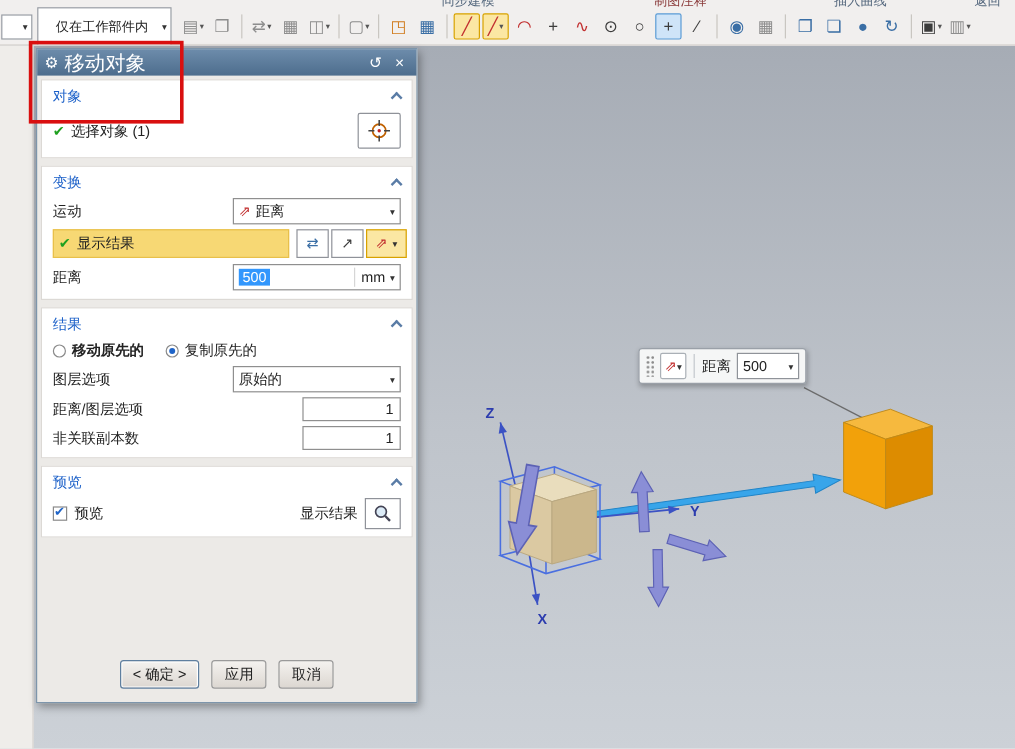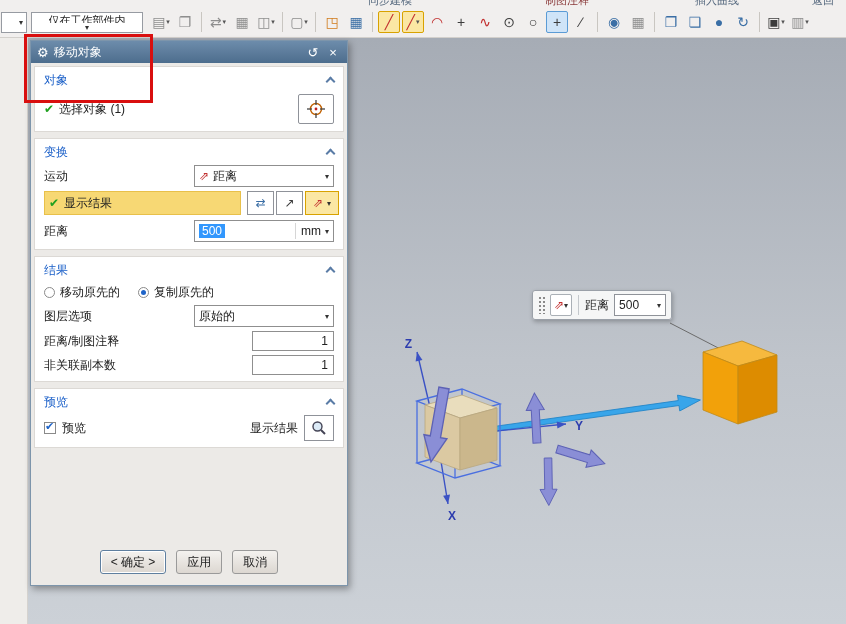--- a/index.html
+++ b/index.html
@@ -8,22 +8,22 @@
             background:#f1efee; font-size:12px; color:#222; }
 
   
   .topbar { position:absolute; left:0; top:0; width:846px; height:38px;
             background:#f1efee; border-bottom:1px solid #d3d0cc; overflow:hidden; z-index:1;text-align:center; }
   .frag { position:absolute; top:-7px; font-size:11px; color:#55687e; white-space:nowrap; }
   .frag.red { color:#8a3a3a; }
   .toolrow { position:absolute; left:0; top:9px; height:26px; display:flex; align-items:center; }
   .minicombo { width:26px; height:21px; background:#fff; border:1px solid #979ba2;
                display:flex; align-items:center; justify-content:flex-end; padding-right:3px; margin-left:1px; }
-  .combo-top { width:112px; height:21px; background:#fff; border:1px solid #979ba2;
-               display:flex; align-items:center; margin-left:4px; padding:0 3px;flex-direction:column; }
+  .combo-top { width:112px; height:33px; background:#fff; border:1px solid #979ba2;
+               display:flex; align-items:center; margin-left:4px; padding:0 3px; }
   .combo-top .txt { flex:1; font-size:11px; white-space:nowrap; overflow:hidden; }
   .ddg { font-size:8px; color:#333; }
   .icons { display:flex; align-items:center; margin-left:6px; }
   .tbtn { height:22px; min-width:22px; display:inline-flex; align-items:center; justify-content:center;
           margin:0 1px; border:1px solid transparent; border-radius:2px; padding:0 1px; }
   .tbtn .g { font-size:14px; line-height:1; }
   .tbtn .dd { font-size:7px; margin-left:1px; color:#555; }
   .tbtn.hl-yellow { background:#fbe7a3; border-color:#d8a200; }
   .tbtn.hl-blue { background:#cfe4f8; border-color:#5b9bd5; }
   .g.gray { color:#8e8e8e; } .g.blue { color:#3a6ea5; } .g.red { color:#c23030; }
@@ -51,21 +51,21 @@
               align-items:center; padding:0 4px; margin-left:5px; }
   .mb-combo .val { flex:1; }
 
   
   .dialog { position:absolute; left:30px; top:40px; width:318px; height:546px; z-index:2;
             background:#eceae7; border:1px solid #7d95ab; box-shadow:2px 3px 7px rgba(0,0,0,0.35);
             display:flex; flex-direction:column; }
   .dlg-header { height:22px; background:linear-gradient(#6d8cab,#4d6d8d); display:flex;
                 align-items:center; padding:0 6px; color:#fff; flex:0 0 auto; }
   .dlg-header .gear { font-size:13px; margin-right:5px; }
-  .dlg-title { flex:1; font-size:12px; }
+  .dlg-title { flex:1; font-size:17px; }
   .hdr-btn { width:16px; text-align:center; font-size:13px; margin-left:4px; color:#fff; }
   .dlg-body { flex:1; display:flex; flex-direction:column; padding:3px; overflow:hidden; }
   .grp { background:#fff; border:1px solid #dcd9d5; margin-bottom:6px; padding:2px 0 4px 0; }
   .sec-hdr { display:flex; align-items:center; height:22px; padding:0 9px; }
   .sec-hdr .lbl { color:#1a5fc8; font-size:12px; flex:1; }
   .chev { width:7px; height:7px; border-left:2px solid #5a7ca6; border-top:2px solid #5a7ca6;
           transform:rotate(45deg); margin-top:3px; }
   .row { display:flex; align-items:center; padding:2px 9px; }
   .check { color:#1fa01f; font-size:12px; margin-right:5px; }
   .spacer { flex:1; }
@@ -81,21 +81,21 @@
             align-items:center; padding:0 4px; margin-right:4px; }
   .sqbtn { width:27px; height:24px; border:1px solid #8f9299; background:#fff; display:flex;
            align-items:center; justify-content:center; margin-left:2px; font-size:12px; }
   .sqbtn.hl { background:#fbe7a3; border-color:#d8a200; width:34px; }
   .sel { background:#3297fd; color:#fff; padding:0 3px; }
   .unit-sep { width:1px; height:16px; background:#d6d6d6; margin:0 5px; }
   .radio { width:11px; height:11px; border:1px solid #8a8a8a; border-radius:50%; background:#fff;
            margin-right:5px; position:relative; flex:0 0 auto; }
   .radio.sel-r::after { content:""; position:absolute; left:2px; top:2px; width:5px; height:5px;
            border-radius:50%; background:#1f64c8; }
-  .rlabel { margin-right:18px; }
+  .rlabel { margin-right:18px;font-weight:bold; }
   .numbox { width:82px; height:20px; border:1px solid #8f8f8f; background:#fff; display:flex;
             align-items:center; justify-content:flex-end; padding:0 5px; }
   .cb { width:12px; height:12px; border:1px solid #8a8a8a; background:#fff; margin-right:6px;
         position:relative; flex:0 0 auto; }
   .cb.checked::after { content:"✔"; position:absolute; left:0px; top:-3px; font-size:11px; color:#1f64c8; }
   .magbtn { width:30px; height:26px; border:1px solid #8f9299; background:#fff; display:flex;
             align-items:center; justify-content:center; margin-left:6px; }
   .btnrow { margin-top:auto; display:flex; justify-content:center; align-items:center; gap:10px;
             padding:6px 0 8px 0; }
   .pbtn { height:24px; padding:0 10px; background:linear-gradient(#f4f2ef,#dcd7d1);
@@ -379,21 +379,21 @@
         </div>
         <div class="row" style="height:26px">
           <span>图层选项</span>
           <span class="spacer"></span>
           <div class="ctl">
             <span class="val">原始的</span>
             <span class="dd2">▾</span>
           </div>
         </div>
         <div class="row" style="height:24px">
-          <span>距离/制图注释</span>
+          <span>距离/图层选项</span>
           <span class="spacer"></span>
           <div class="numbox">
             <span>1</span>
           </div>
         </div>
         <div class="row" style="height:24px">
           <span>非关联副本数</span>
           <span class="spacer"></span>
           <div class="numbox">
             <span>1</span>

